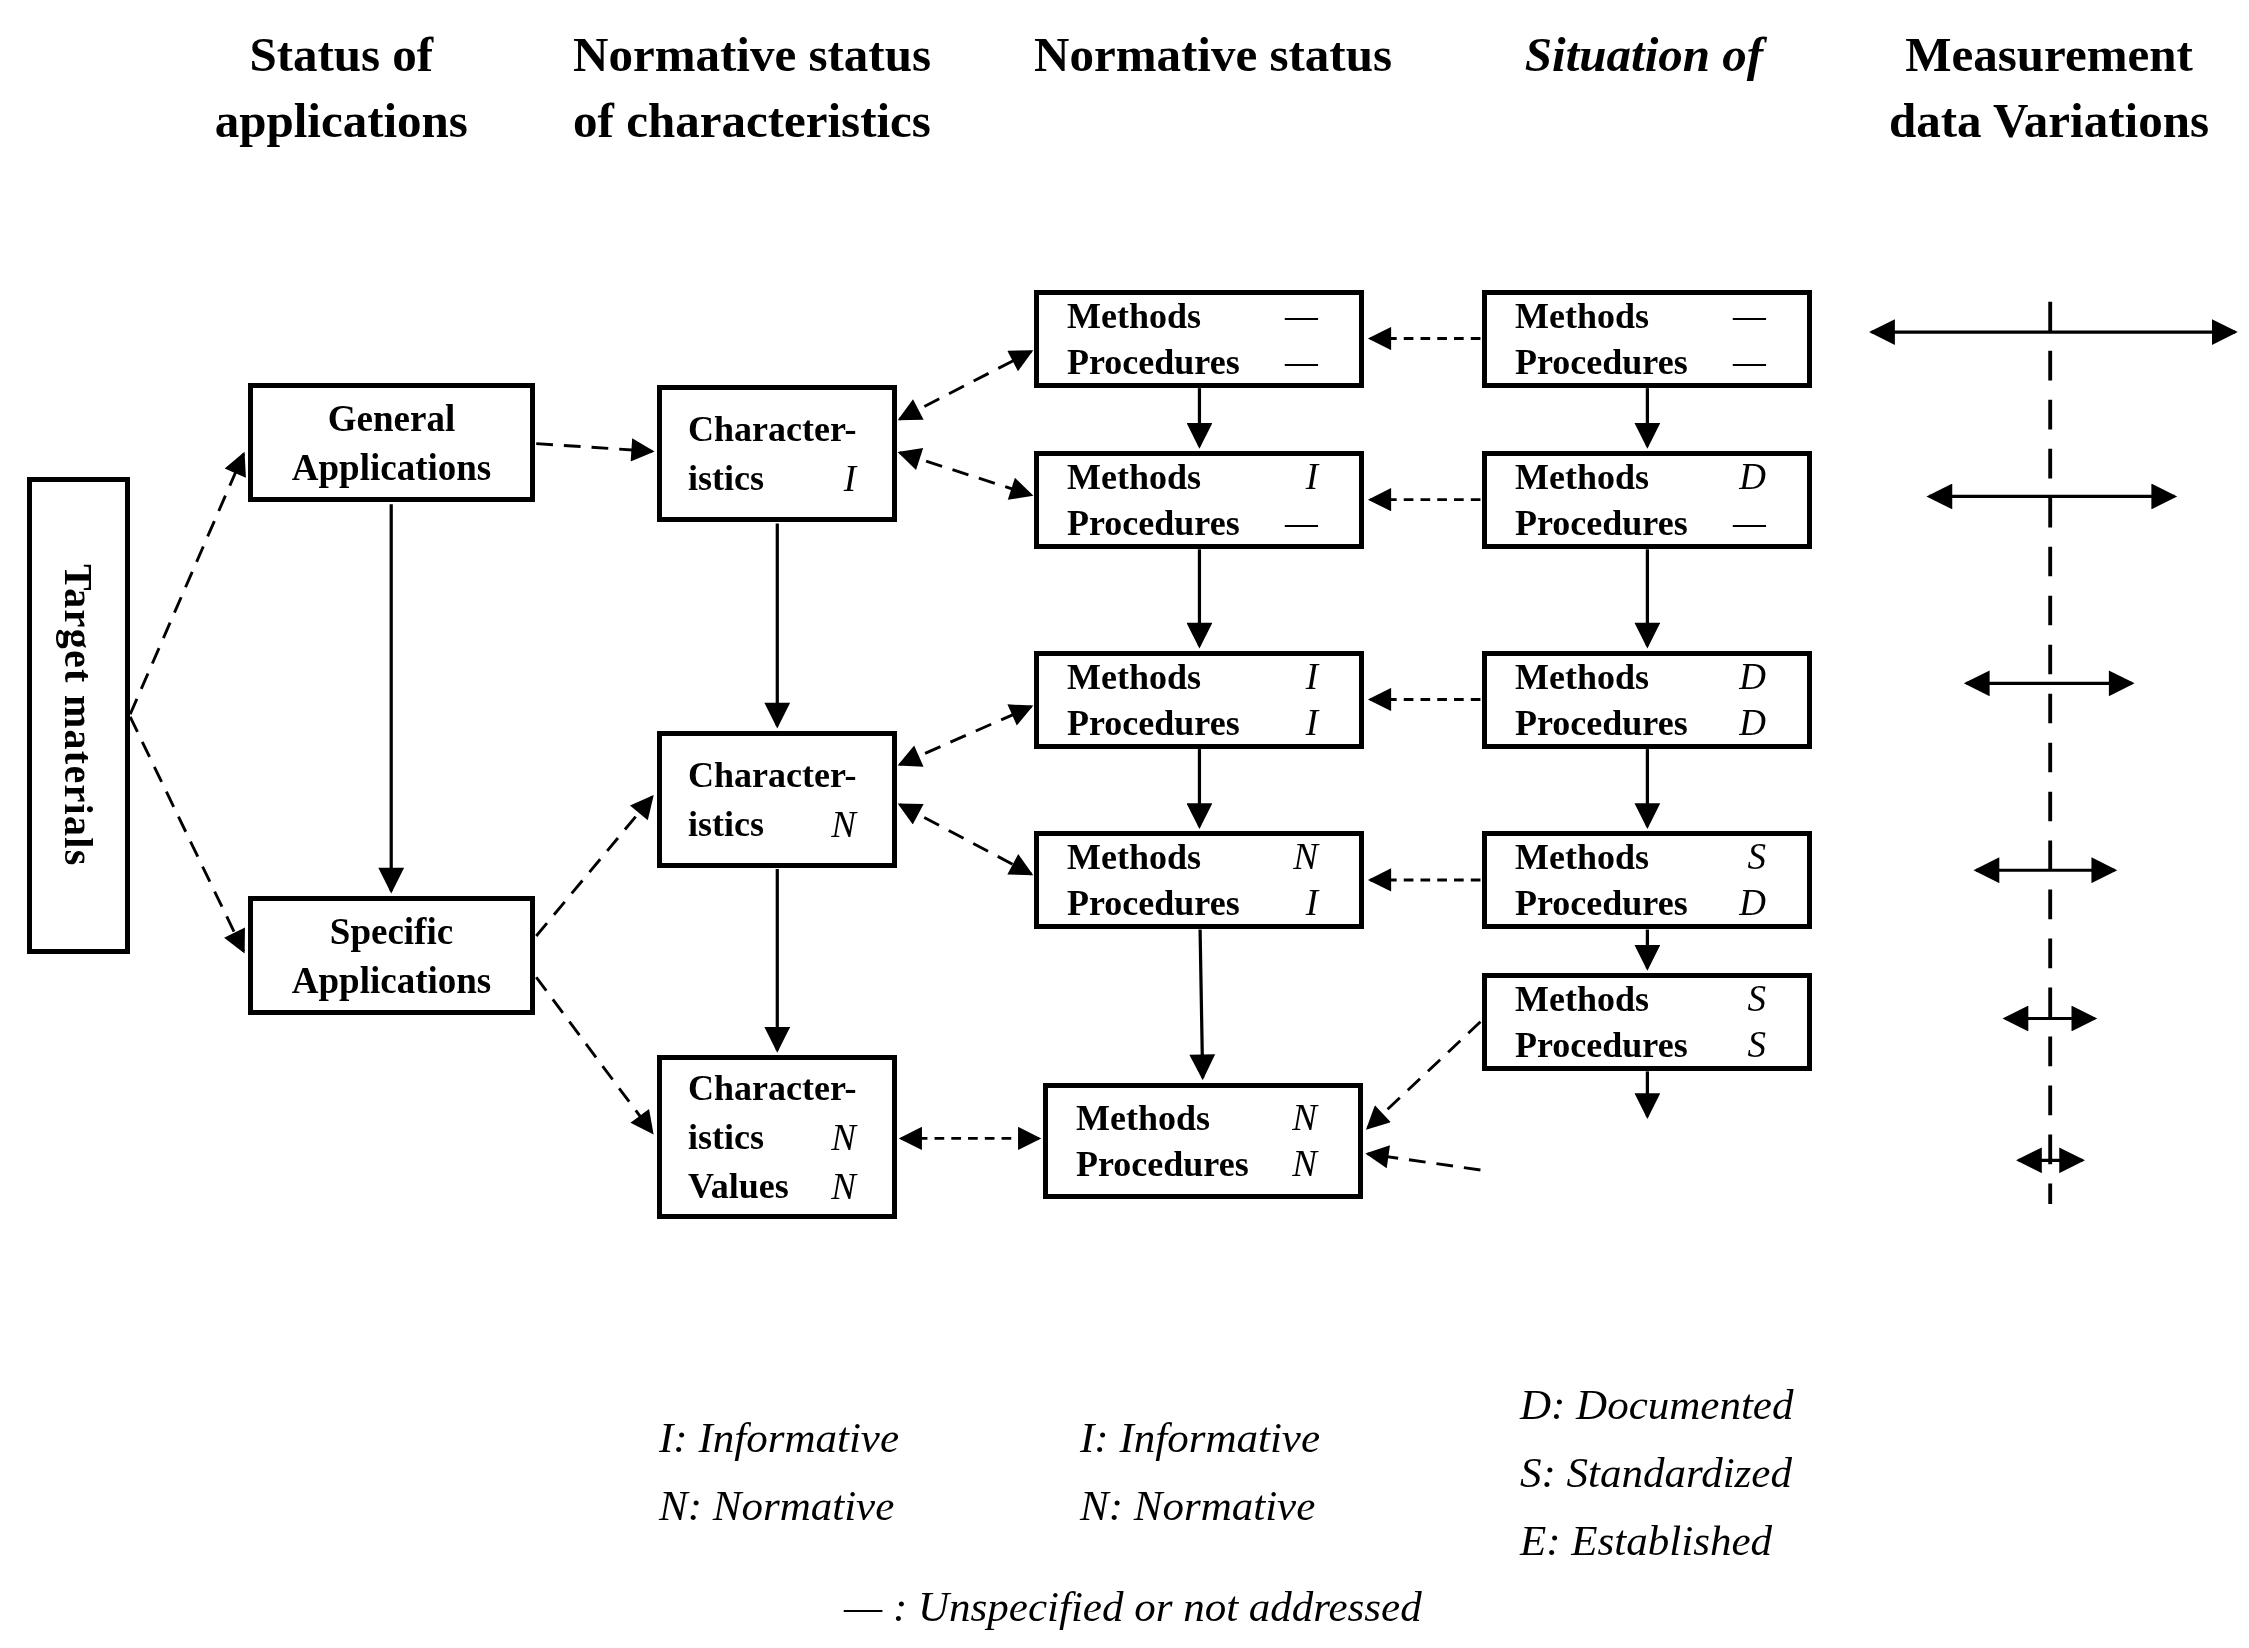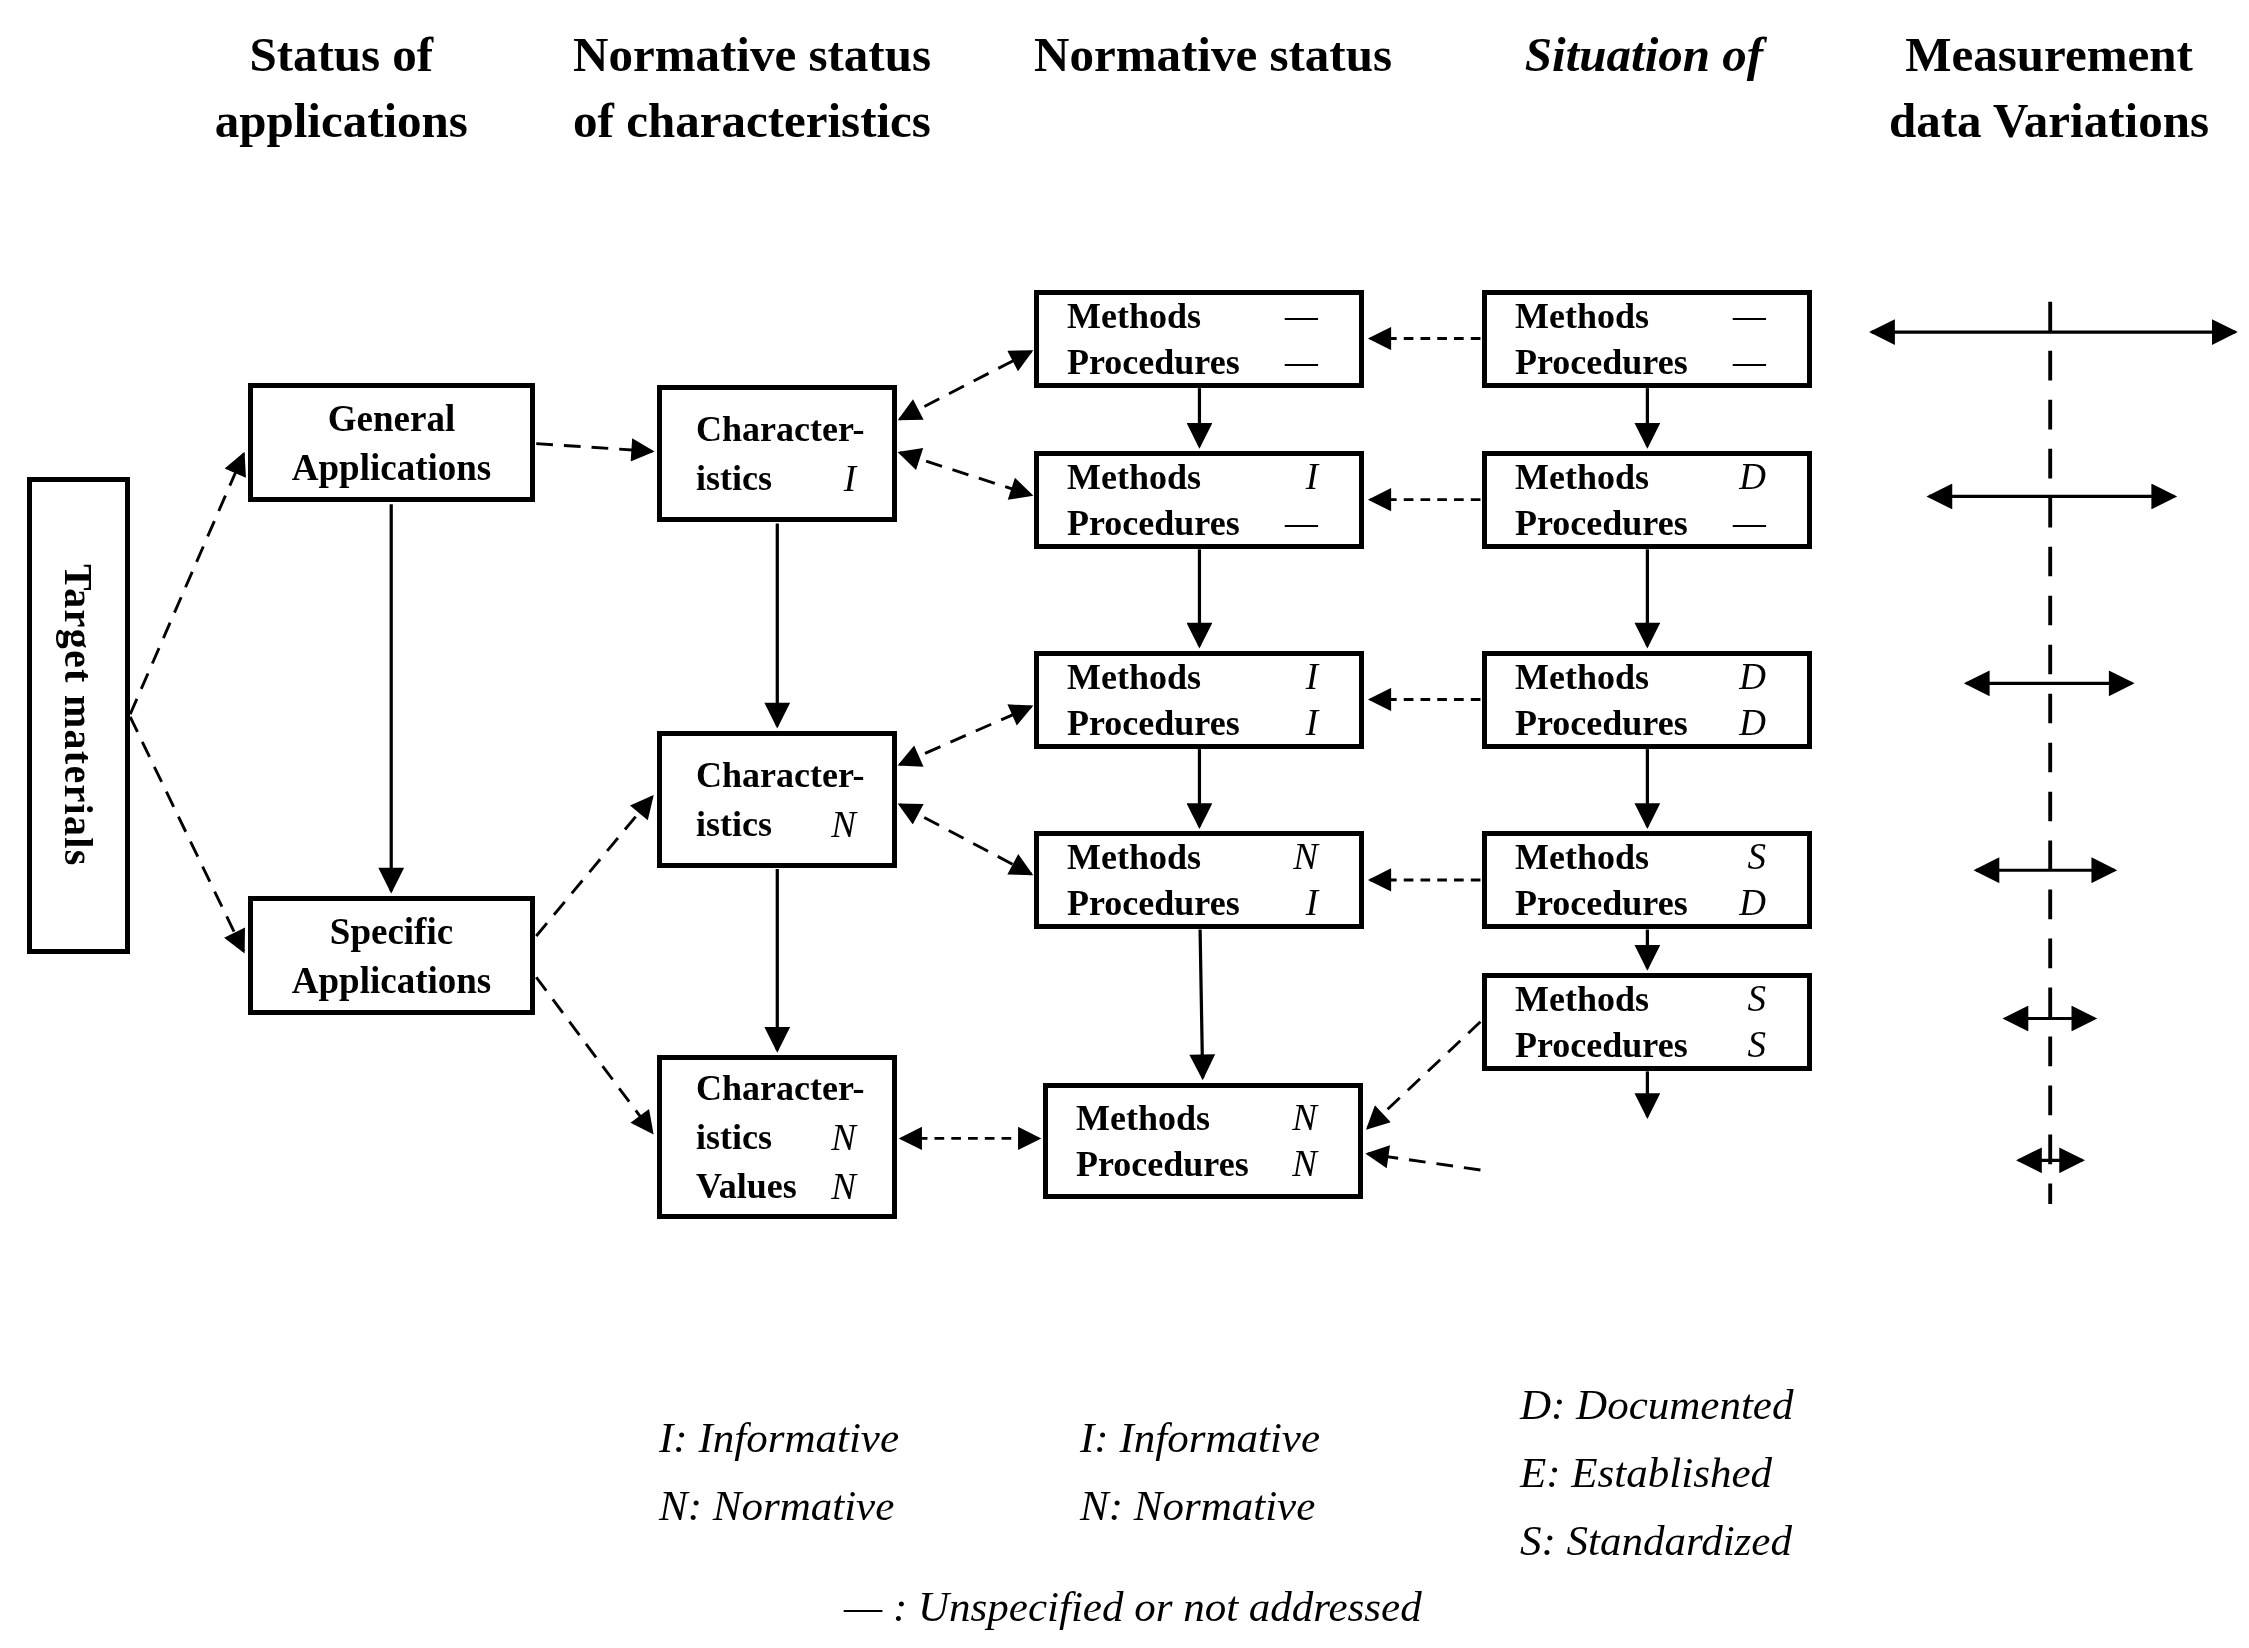--- a/index.html
+++ b/index.html
@@ -6,21 +6,21 @@
   #canvas{position:relative;width:2250px;height:1649px;background:#fff;
           font-family:"Liberation Serif",serif;color:#000;overflow:hidden;}
   
   .hdr{position:absolute;top:22px;width:644px;text-align:center;font-weight:bold;
        font-size:49px;line-height:66px;white-space:nowrap;z-index:3;}
   
   .bx{position:absolute;border:5.2px solid #000;background:#fff;box-sizing:border-box;
       display:flex;flex-direction:column;justify-content:center;z-index:2;}
   .brow{display:flex;justify-content:space-between;align-items:flex-end;
         padding:0 41px 0 28px;font-weight:bold;font-size:36px;line-height:46px;}
-  .cbx .brow{padding:0 36px 0 26px;line-height:49px;margin-left:8px;}
+  .cbx .brow{padding:0 36px 0 26px;line-height:49px;}
   .bstatus{font-weight:normal;font-style:italic;font-size:37px;
            font-family:"Liberation Serif",serif;}
   .appbox{align-items:center;text-align:center;font-weight:bold;
           font-size:37px;line-height:49px;}
   .vlabel{writing-mode:vertical-rl;text-orientation:sideways;margin:0 auto;
           font-weight:bold;font-size:40px;letter-spacing:1.3px;white-space:nowrap;}
   .tgt{align-items:center;justify-content:center;}
   
   .legend{position:absolute;font-style:italic;font-size:43px;line-height:68px;
           white-space:nowrap;z-index:3;}
@@ -255,19 +255,19 @@
   <div class="legend" style="left:659px;top:1404px;">
     <div>I: Informative</div>
     <div>N: Normative</div>
   </div>
   <div class="legend" style="left:1080px;top:1404px;">
     <div>I: Informative</div>
     <div>N: Normative</div>
   </div>
   <div class="legend" style="left:1520px;top:1371px;">
     <div>D: Documented</div>
+    <div>S: Standardized</div>
     <div>E: Established</div>
-    <div>S: Standardized</div>
   </div>
   <div class="legend" style="left:844px;top:1573px;">— : Unspecified or not addressed</div>
 
 </div>
 
 
 </body></html>

